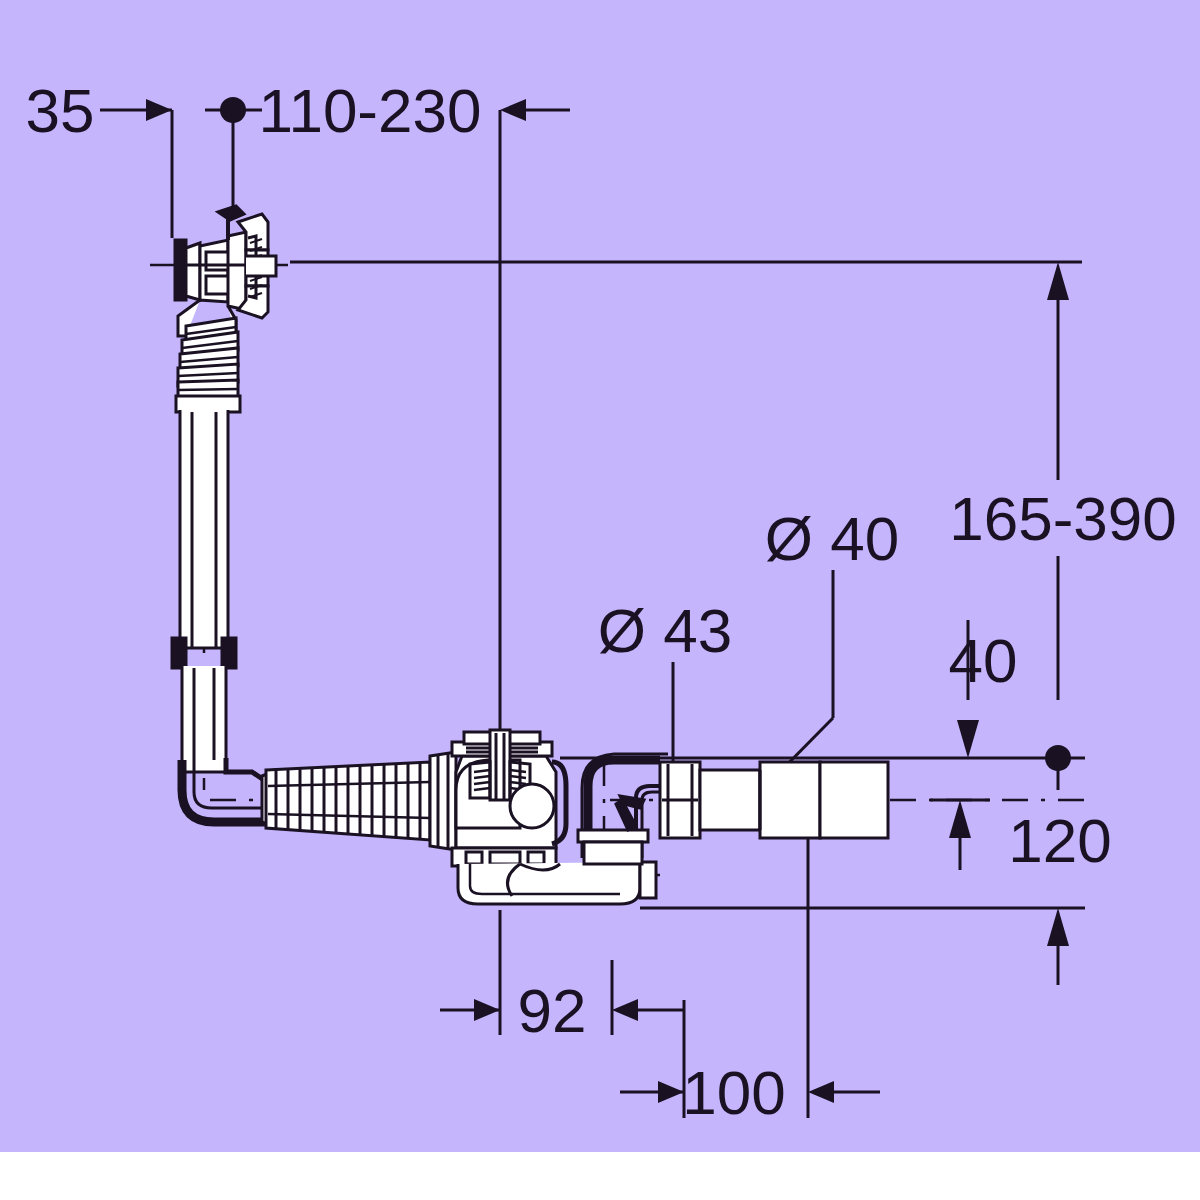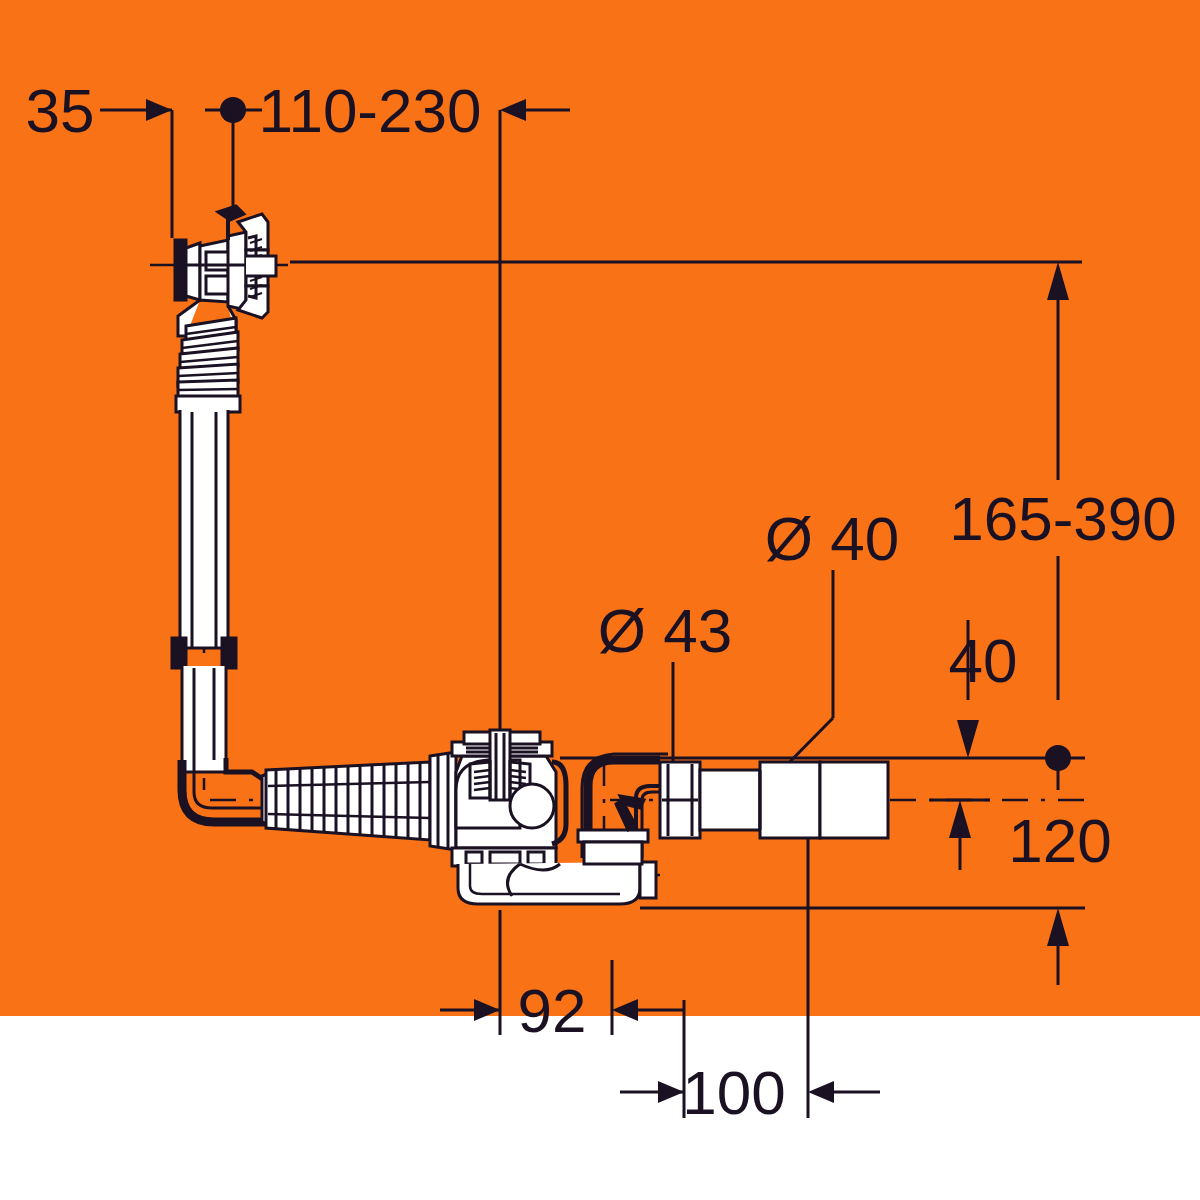--- a/index.html
+++ b/index.html
@@ -1,18 +1,18 @@
 <!DOCTYPE html>
 <html><head>
 <meta charset="utf-8">
 <style>
   html,body{margin:0;padding:0;background:#ffffff;}
   body{width:1200px;height:1200px;overflow:hidden;
        font-family:"Liberation Sans",sans-serif;}
-  #stage{position:relative;width:1200px;height:1016px;background:#f97316;}
+  #stage{position:relative;width:1200px;height:1152px;background:#c4b5fd;}
   #stage svg{position:absolute;left:0;top:0;}
   .dimtext{font-family:"Liberation Sans",sans-serif;font-weight:400;}
 </style>
 </head>
 <body>
 
 <div id="stage">
  <svg width="1200" height="1200" viewBox="0 0 1200 1200">
   <defs>
     <g id="arrR">

